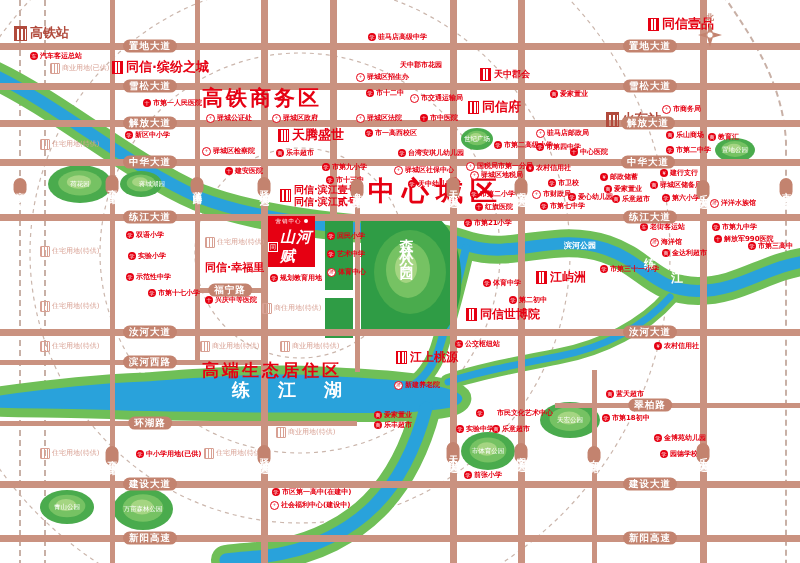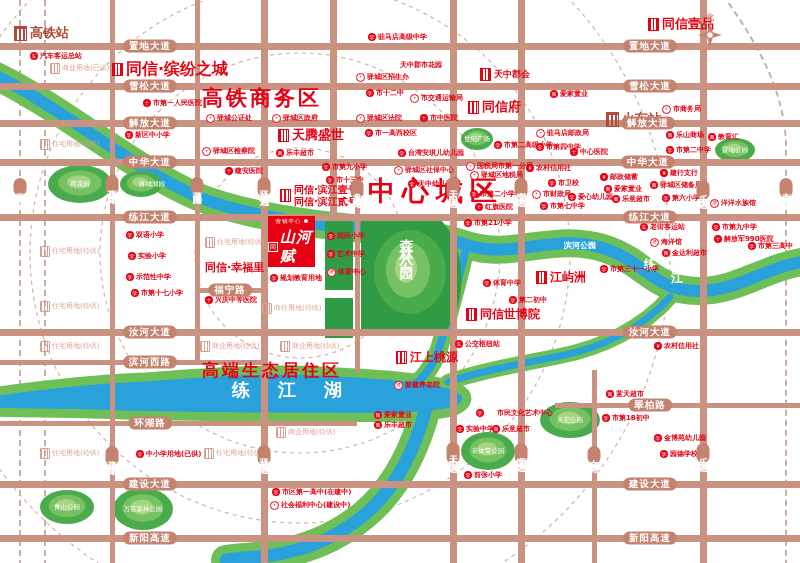--- a/index.html
+++ b/index.html
@@ -164,21 +164,21 @@
       <div class="reg c-red" style="left: 202px; top: 88px; font-size: 21px; letter-spacing: 3px;">高铁商务区</div>
       <div class="reg c-red" style="left: 368px; top: 177px; font-size: 27px; letter-spacing: 7px;">中心城区</div>
       <div class="reg c-white vert" style="left: 400px; top: 228px; font-size: 14px; letter-spacing: 9px;">森林公园</div>
       <div class="reg c-red" style="left: 202px; top: 362px; font-size: 17px; letter-spacing: 3px;">高端生态居住区</div>
       <div class="reg c-white" style="left: 232px; top: 381px; font-size: 18px; letter-spacing: 28px;">练江湖</div>
       <div class="reg c-white" style="left: 644px; top: 258px; font-size: 12px;">练</div>
       <div class="reg c-white" style="left: 671px; top: 272px; font-size: 12px;">江</div>
       <div class="reg c-white" style="left: 711px; top: 259px; font-size: 12px;">河</div>
       <div class="reg c-white" style="left: 540px; top: 242px; font-size: 8px; padding-left: 24px;">滨河公园</div>
       <div class="lm" style="left: 648px; top: 17px; font-size: 13px;"><span class="icB"></span><span>同信壹品</span></div>
-      <div class="lm" style="left: 112px; top: 60px; font-size: 16px;"><span class="icB"></span><span>同信·缤纷之城</span></div>
+      <div class="lm" style="left: 112px; top: 60px; font-size: 13px;"><span class="icB"></span><span>同信·缤纷之城</span></div>
       <div class="lm" style="left: 468px; top: 100px; font-size: 13px;"><span class="icB"></span><span>同信府</span></div>
       <div class="lm" style="left: 278px; top: 128px; font-size: 13px;"><span class="icB"></span><span>天腾盛世</span></div>
       <div class="lm" style="left: 480px; top: 68px; font-size: 9px;"><span class="icB"></span><span>天中郡会</span></div>
       <div class="lm" style="left: 280px; top: 184px; font-size: 10px;"><span class="icB"></span><span>同信·滨江壹号
 同信·滨江贰号</span></div>
       <div class="lm" style="left: 205px; top: 262px; font-size: 11px;"><span>同信·幸福里</span></div>
       <div class="lm" style="left: 466px; top: 308px; font-size: 12px;"><span class="icB"></span><span>同信世博院</span></div>
       <div class="lm" style="left: 536px; top: 271px; font-size: 12px;"><span class="icB"></span><span>江屿洲</span></div>
       <div class="lm" style="left: 396px; top: 351px; font-size: 12px;"><span class="icB"></span><span>江上桃源</span></div>
       <div class="stn" style="left: 14px; top: 24px;">
@@ -441,21 +441,21 @@
         <span>双语小学</span>
       </div>
       <div class="poi" style="left: 128px; top: 252px;">
         <span class="ic">学</span>
         <span>实验小学</span>
       </div>
       <div class="poi" style="left: 126px; top: 273px;">
         <span class="ic">学</span>
         <span>示范性中学</span>
       </div>
-      <div class="poi" style="left: 131px; top: 289px;">
+      <div class="poi" style="left: 148px; top: 289px;">
         <span class="ic">学</span>
         <span>市第十七小学</span>
       </div>
       <div class="poi kL" style="left: 40px; top: 246px;">
         <span class="icL"></span>
         <span>住宅用地(待供)</span>
       </div>
       <div class="poi kL" style="left: 205px; top: 237px;">
         <span class="icL"></span>
         <span>住宅用地(待供)</span>

